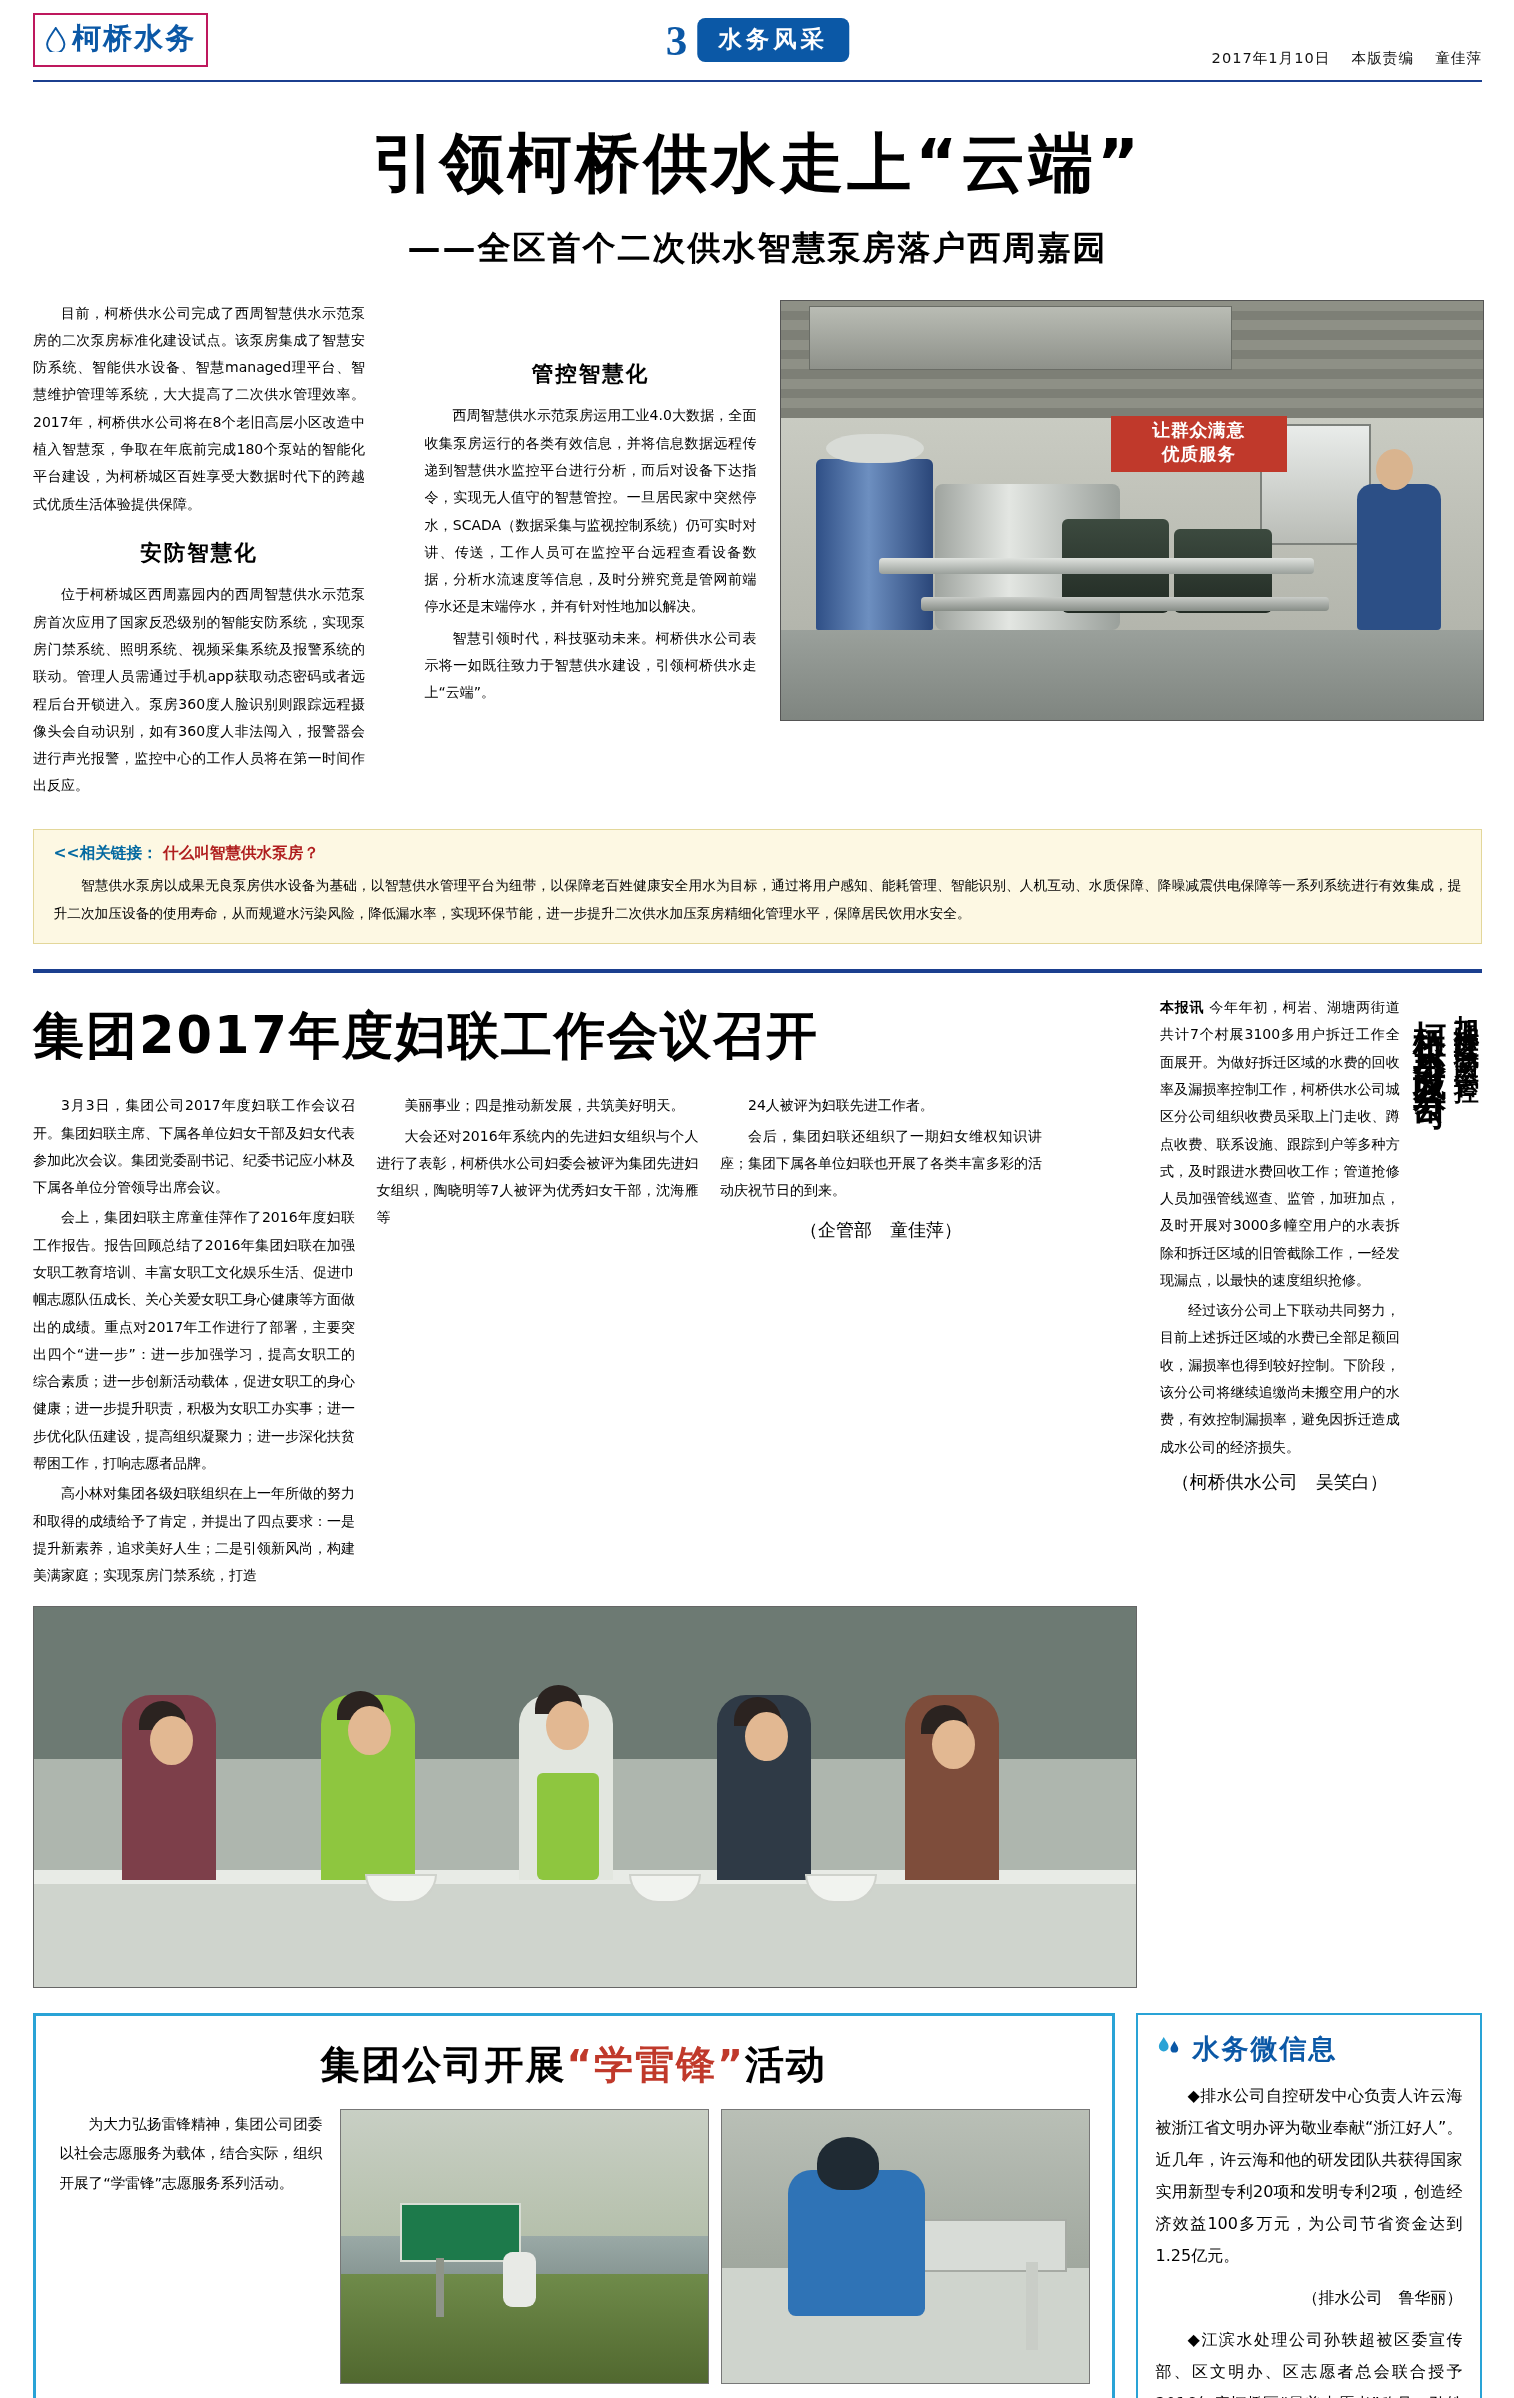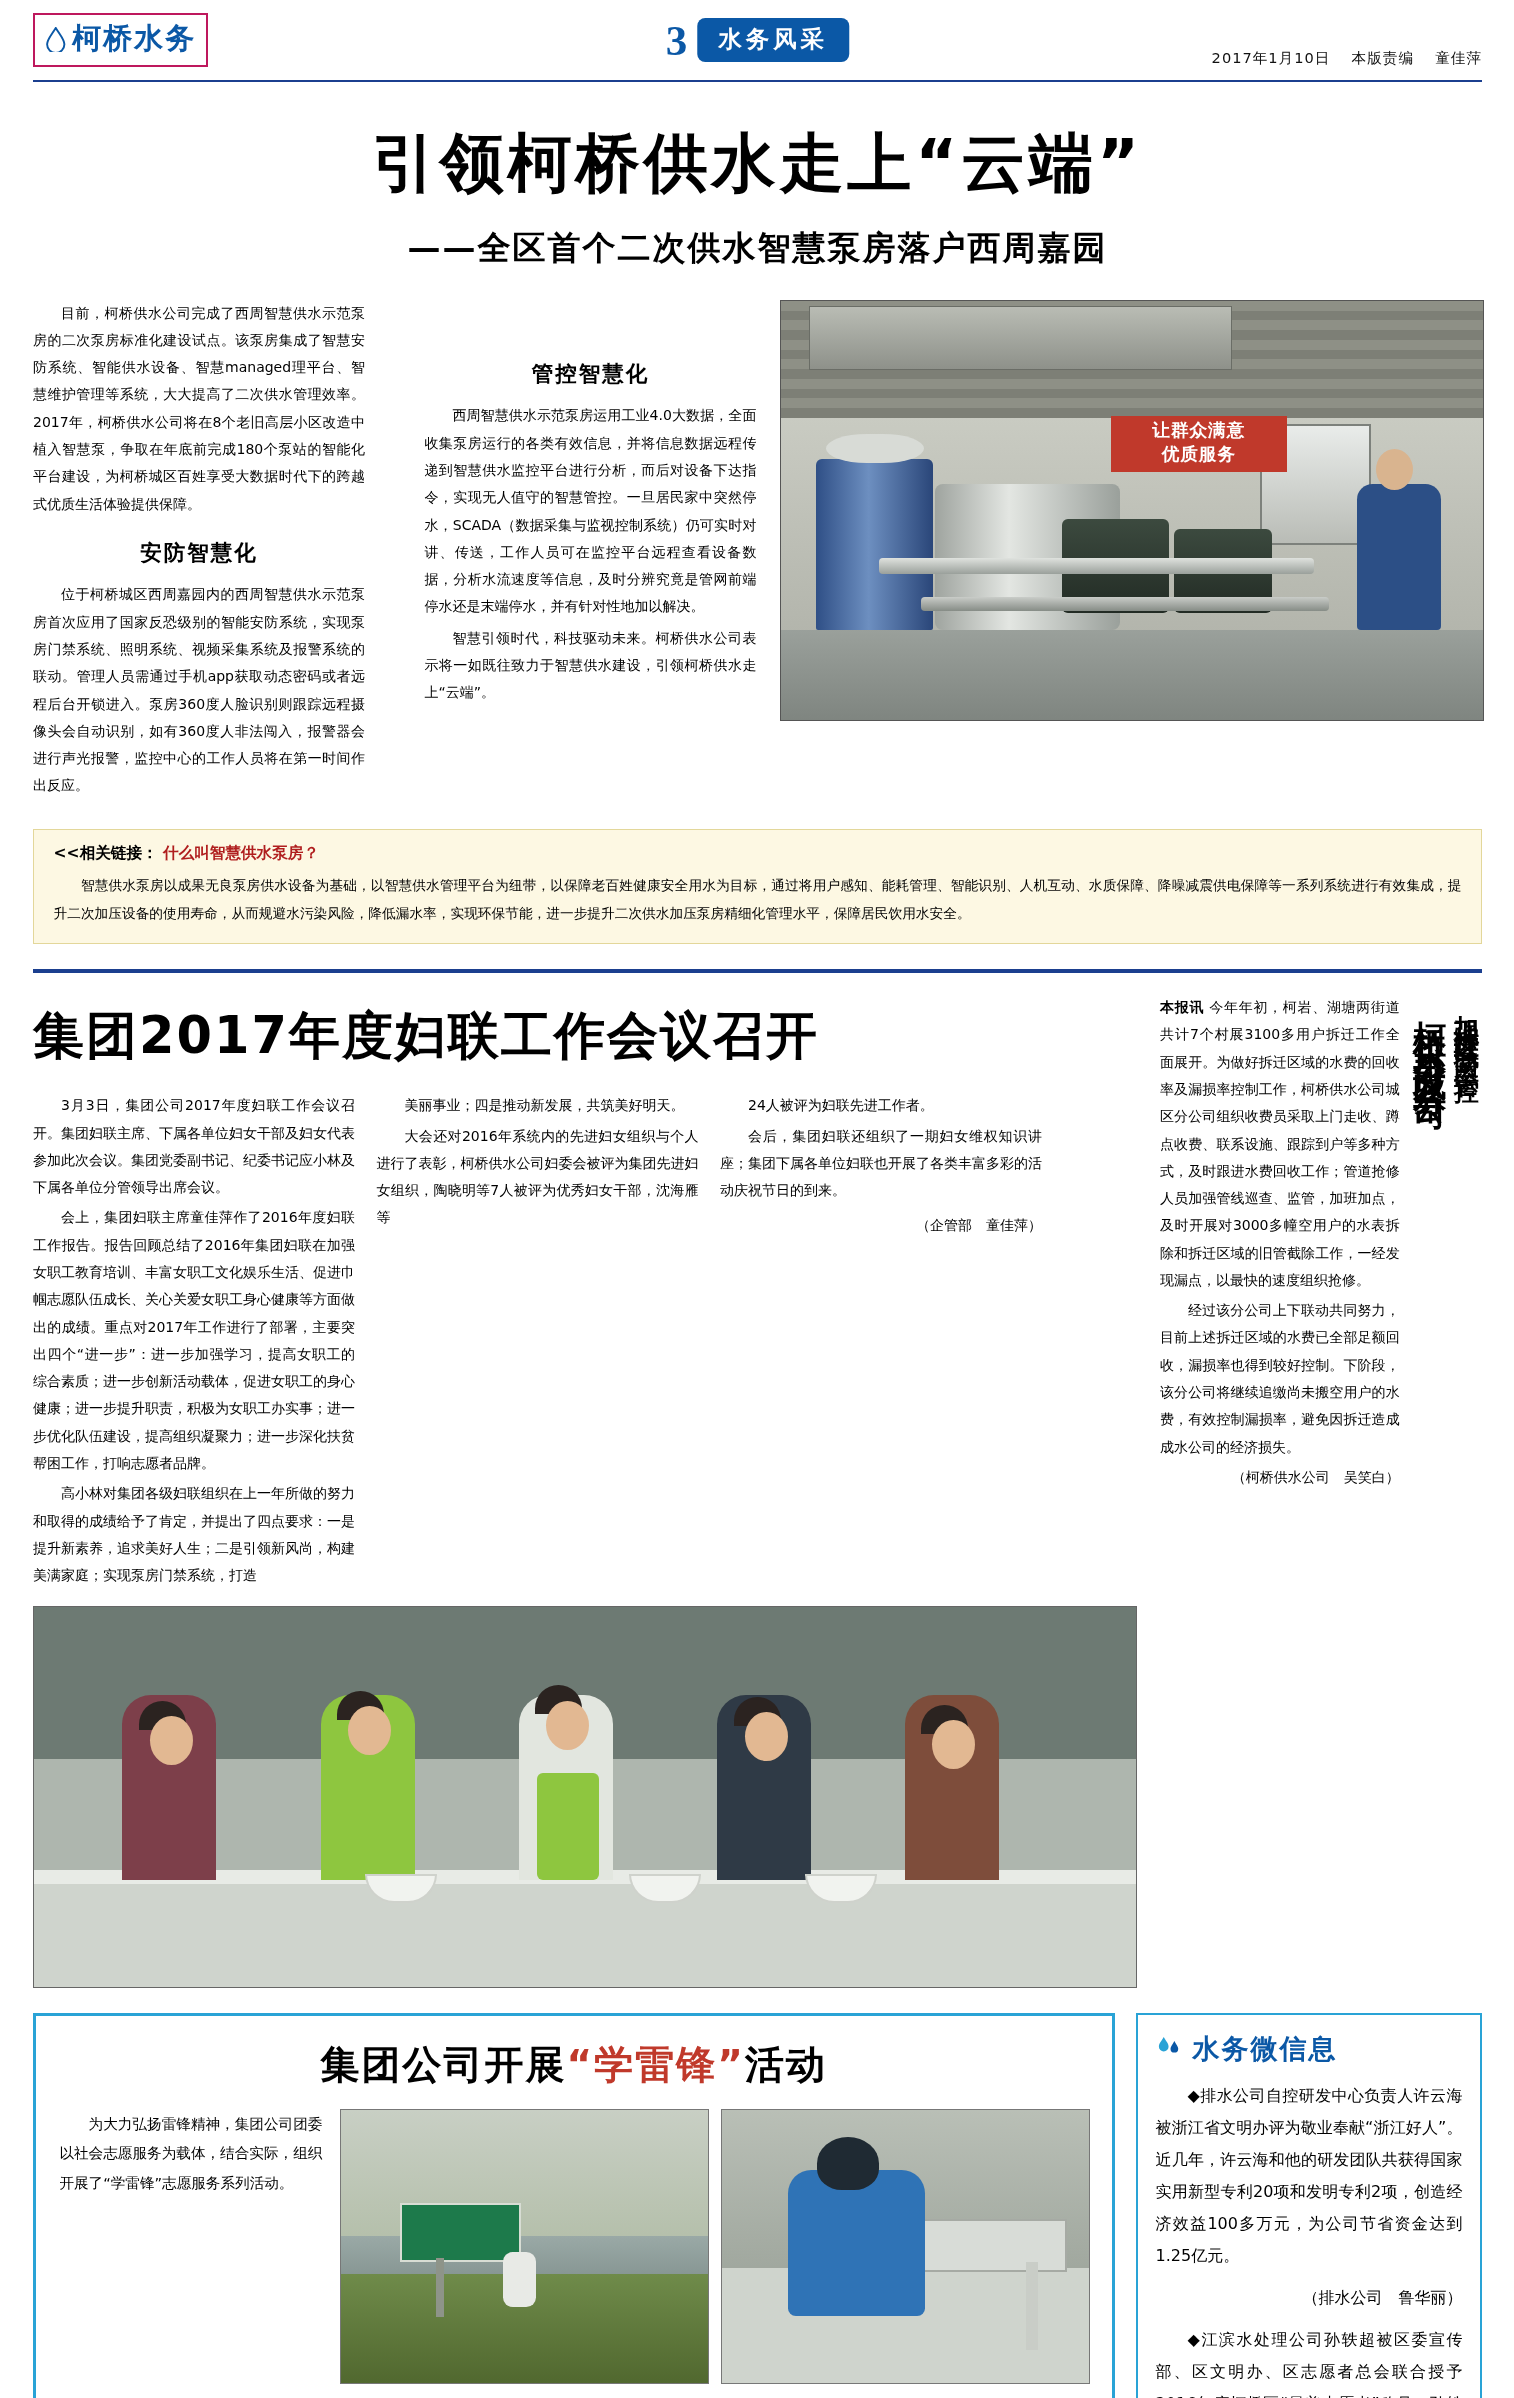--- a/index.html
+++ b/index.html
@@ -176,21 +176,21 @@
     background: #fdf8e3;
     border: 1px solid #e3d79a;
     padding: 13.7px 19.5px 15.6px 19.5px;
   }
   .linkbox .lb-title {
     font-size: 15.6px;
     color: #b01e1e;
     font-weight: bold;
     margin-bottom: 7.8px;
   }
-  .linkbox .lb-title .lb-lead { color:#000000; }
+  .linkbox .lb-title .lb-lead { color:#0369a1; }
   .linkbox .lb-body {
     font-size: 13.7px;
     line-height: 2;
     text-align: justify;
     text-indent: 2em;
   }
 
   
   .divider-thick {
     margin: 25px 33px 0 33px;
@@ -211,21 +211,21 @@
     letter-spacing: 2px;
     margin: 7.8px 0 21.5px 0;
     font-family: "DejaVu Sans", sans-serif;
   }
   .mid-cols {
     display: flex;
     gap: 21.5px;
   }
   .mid-col { width: 322px; font-size: 14px; line-height: 1.95; text-align: justify; }
   .mid-col p { margin: 0 0 2.9px 0; text-indent: 2em; }
-  .byline { text-align: right; margin-top: 7.8px; font-size: 14px; }
+  .byline { text-align: center; margin-top: 7.8px; font-size: 18px; }
   .mid-photo {
     margin-top: 13.7px;
     width: 100%;
     height: 380px;
     position: relative;
     overflow: hidden;
     border: 1px solid #666;
     background: linear-gradient(#b9c2bd, #7c8a84);
   }
   .caption { font-size: 13px; text-align: center; margin-top: 5.9px; color: #111; }

